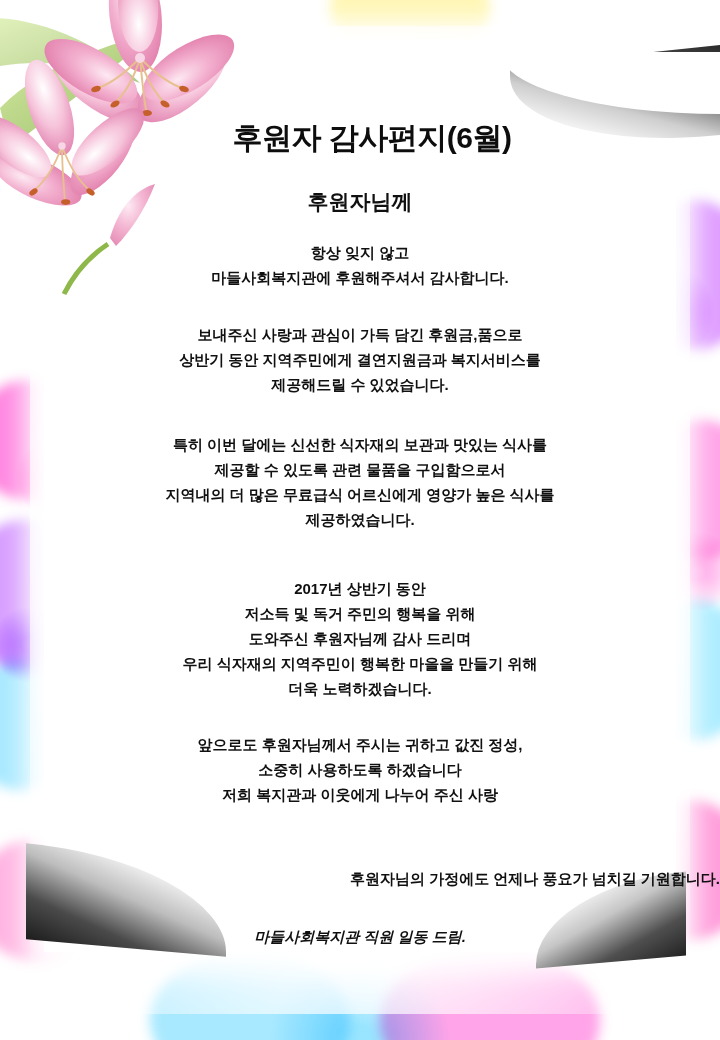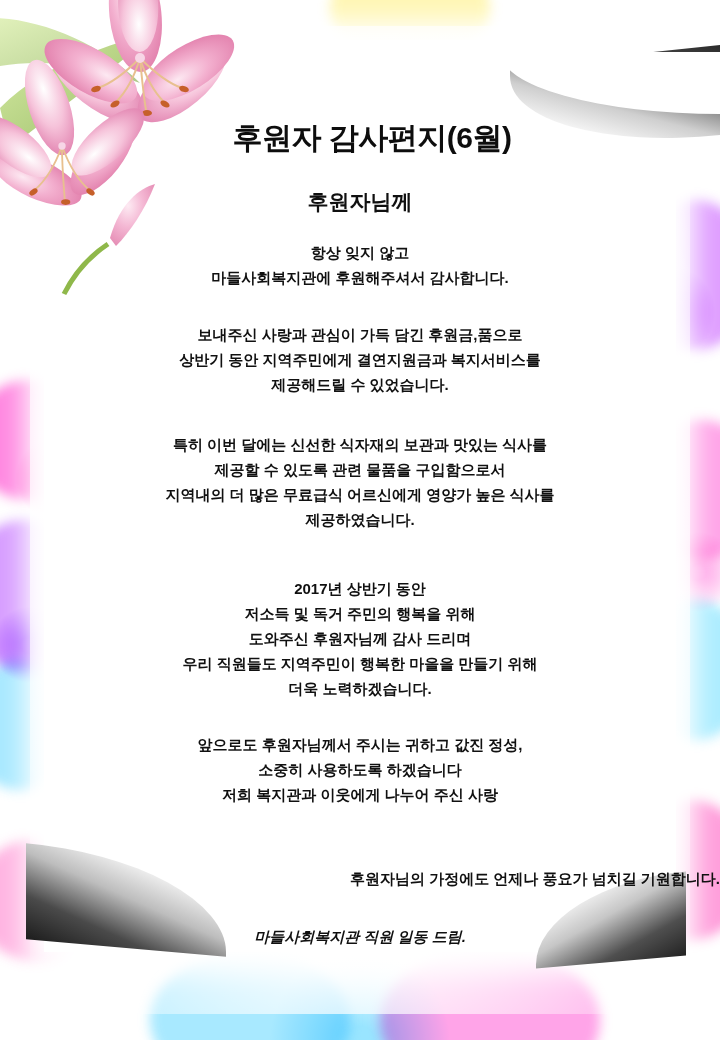--- a/index.html
+++ b/index.html
@@ -283,21 +283,21 @@
     <div class="body-block p2">
       <span class="line">보내주신 사랑과 관심이 가득 담긴 후원금,품으로</span>
       <span class="line">상반기 동안 지역주민에게 결연지원금과 복지서비스를</span>
       <span class="line">제공해드릴 수 있었습니다.</span>
     </div>
 
     <div class="body-block p4">
       <span class="line">2017년 상반기 동안</span>
       <span class="line">저소득 및 독거 주민의 행복을 위해</span>
       <span class="line">도와주신 후원자님께 감사 드리며</span>
-      <span class="line">우리 직원들도 지역주민이 행복한 마을을 만들기 위해</span>
+      <span class="line">우리 식자재의 지역주민이 행복한 마을을 만들기 위해</span>
       <span class="line">더욱  노력하겠습니다.</span>
     </div>
 
     <div class="body-block p5">
       <span class="line">앞으로도 후원자님께서 주시는  귀하고 값진 정성,</span>
       <span class="line">소중히 사용하도록 하겠습니다</span>
       <span class="line">저희 복지관과 이웃에게 나누어 주신 사랑</span>
     </div>
 
     <div class="body-block p6">

